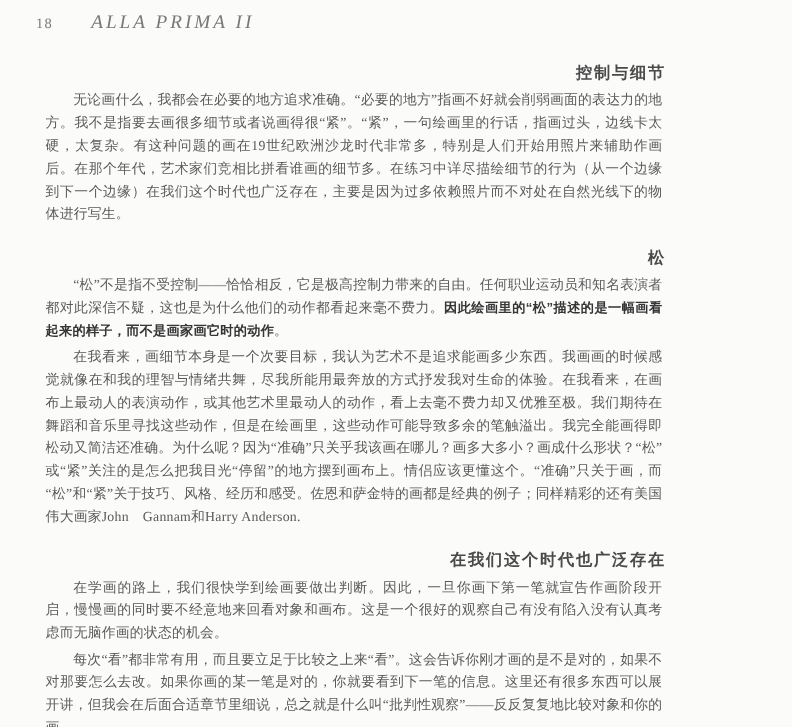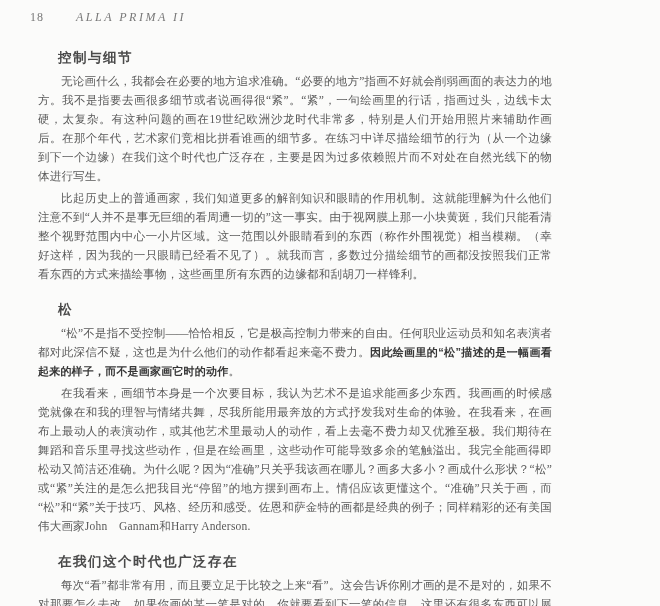--- a/index.html
+++ b/index.html
@@ -22,34 +22,35 @@
     align-items: baseline;
     color: #787878;
     margin-bottom: 24px;
   }
   .page-number {
     font-size: 12px;
     letter-spacing: 1px;
     min-width: 46px;
   }
   .book-title {
-    font-size: 12px;
+    font-size: 16px;
     font-style: italic;
     letter-spacing: 2.5px;
   }
   .content {
     padding-left: 5px;
   }
   h2.section-heading {
     font-size: 13.5px;
     font-weight: bold;
     color: #4a4a4a;
     letter-spacing: 1.5px;
     margin: 0 0 5px 0;
     text-indent: 23px;
+    text-align: right;
   }
   h2.first {
     margin-top: 20px;
   }
   h2.spaced {
     margin-top: 17px;
   }
   p.paragraph {
     margin: 3px;
     font-size: 11.5px;
@@ -75,27 +76,27 @@
     <span class="page-number">18</span>
     <span class="book-title">ALLA PRIMA II</span>
   </div>
 
   <div class="content">
 
     <h2 class="section-heading first">控制与细节</h2>
 
     <p class="paragraph"><span>无论画什么，我都会在必要的地方追求准确。“必要的地方”指画不好就会削弱画面的表达力的地方。我不是指要去画很多细节或者说画得很“紧”。“紧”，一句绘画里的行话，指画过头，边线卡太硬，太复杂。有这种问题的画在19世纪欧洲沙龙时代非常多，特别是人们开始用照片来辅助作画后。在那个年代，艺术家们竞相比拼看谁画的细节多。在练习中详尽描绘细节的行为（从一个边缘到下一个边缘）在我们这个时代也广泛存在，主要是因为过多依赖照片而不对处在自然光线下的物体进行写生。</span></p>
 
-    <p class="paragraph"><span>比起历史上的普通画家，我们知道更多的解剖知识和眼睛的作用机制。这就能理解为什么他们注意不到“人并不是事无巨细的看周遭一切的”这一事实。由于视网膜上那一小块黄斑，我们只能看清整个视野范围内中心一小片区域。这一范围以外眼睛看到的东西（称作外围视觉）相当模糊。（幸好这样，因为我的一只眼睛已经看不见了）。就我而言，多数过分描绘细节的画都没按照我们正常看东西的方式来描绘事物，这些画里所有东西的边缘都和刮胡刀一样锋利。</span></p>
 
     <h2 class="section-heading spaced">松</h2>
 
     <p class="paragraph"><span>“松”不是指不受控制——恰恰相反，它是极高控制力带来的自由。任何职业运动员和知名表演者都对此深信不疑，这也是为什么他们的动作都看起来毫不费力。</span><b class="emph">因此绘画里的“松”描述的是一幅画看起来的样子，而不是画家画它时的动作</b><span>。</span></p>
 
     <p class="paragraph"><span>在我看来，画细节本身是一个次要目标，我认为艺术不是追求能画多少东西。我画画的时候感觉就像在和我的理智与情绪共舞，尽我所能用最奔放的方式抒发我对生命的体验。在我看来，在画布上最动人的表演动作，或其他艺术里最动人的动作，看上去毫不费力却又优雅至极。我们期待在舞蹈和音乐里寻找这些动作，但是在绘画里，这些动作可能导致多余的笔触溢出。我完全能画得即松动又简洁还准确。为什么呢？因为“准确”只关乎我该画在哪儿？画多大多小？画成什么形状？“松”或“紧”关注的是怎么把我目光“停留”的地方摆到画布上。情侣应该更懂这个。“准确”只关于画，而“松”和“紧”关于技巧、风格、经历和感受。佐恩和萨金特的画都是经典的例子；同样精彩的还有美国伟大画家John　Gannam和Harry Anderson.</span></p>
 
     <h2 class="section-heading spaced">在我们这个时代也广泛存在</h2>
 
+    <p class="paragraph"><span>在学画的路上，我们很快学到绘画要做出判断。因此，一旦你画下第一笔就宣告作画阶段开启，慢慢画的同时要不经意地来回看对象和画布。这是一个很好的观察自己有没有陷入没有认真考虑而无脑作画的状态的机会。</span></p>
 
     <p class="paragraph"><span>每次“看”都非常有用，而且要立足于比较之上来“看”。这会告诉你刚才画的是不是对的，如果不对那要怎么去改。如果你画的某一笔是对的，你就要看到下一笔的信息。这里还有很多东西可以展开讲，但我会在后面合适章节里细说，总之就是什么叫“批判性观察”——反反复复地比较对象和你的画，</span></p>
 
   </div>
 </div>
 
 </body></html>

